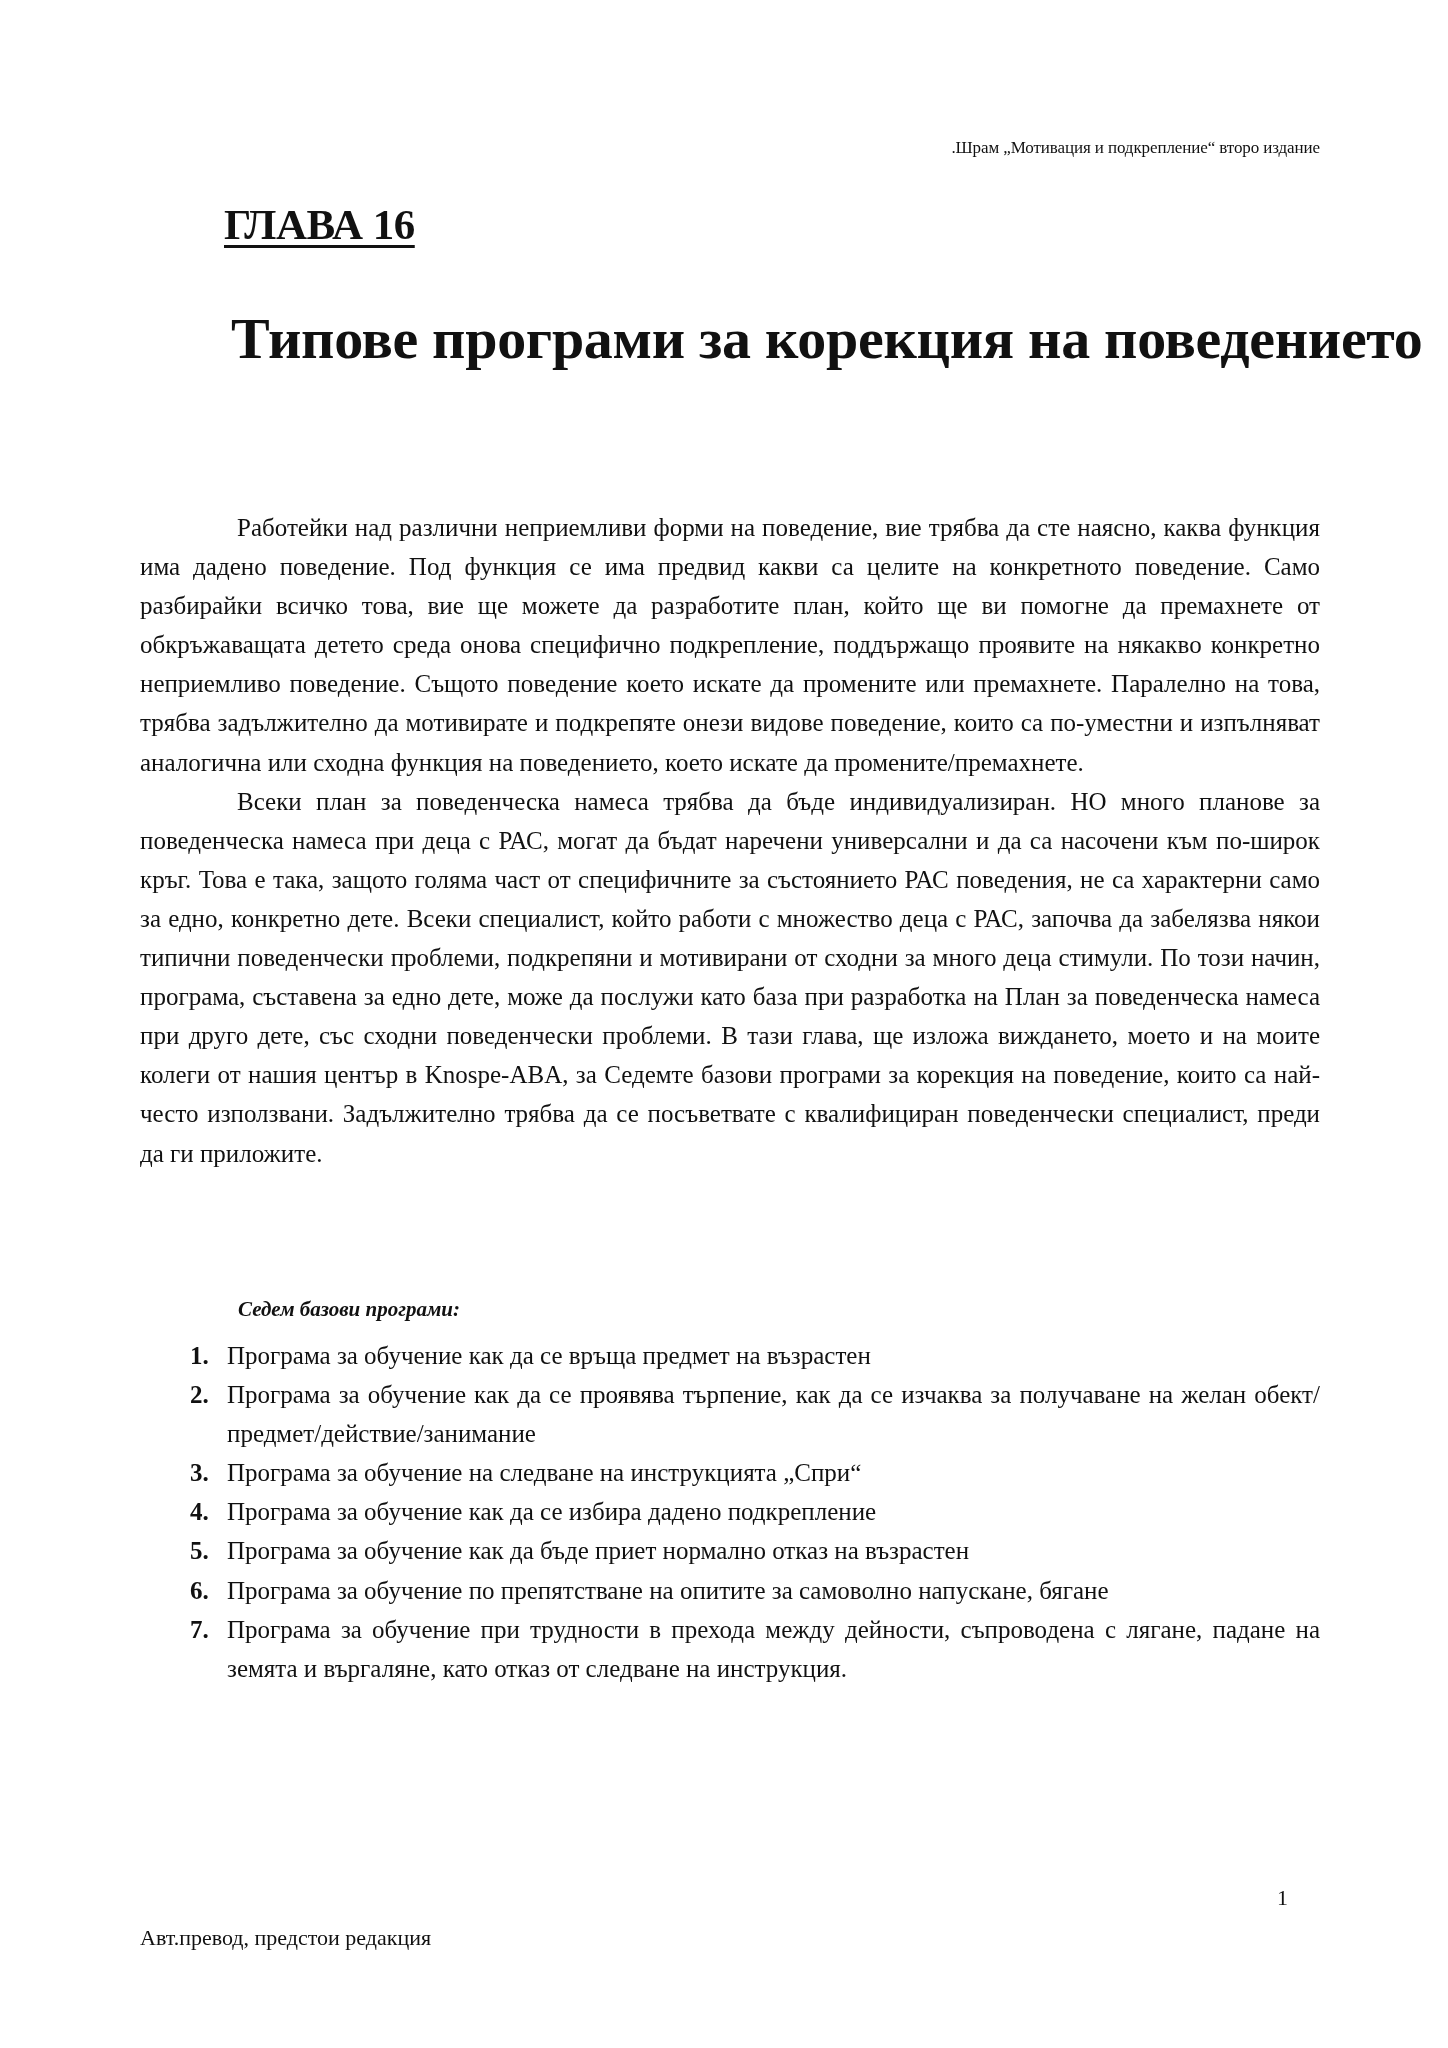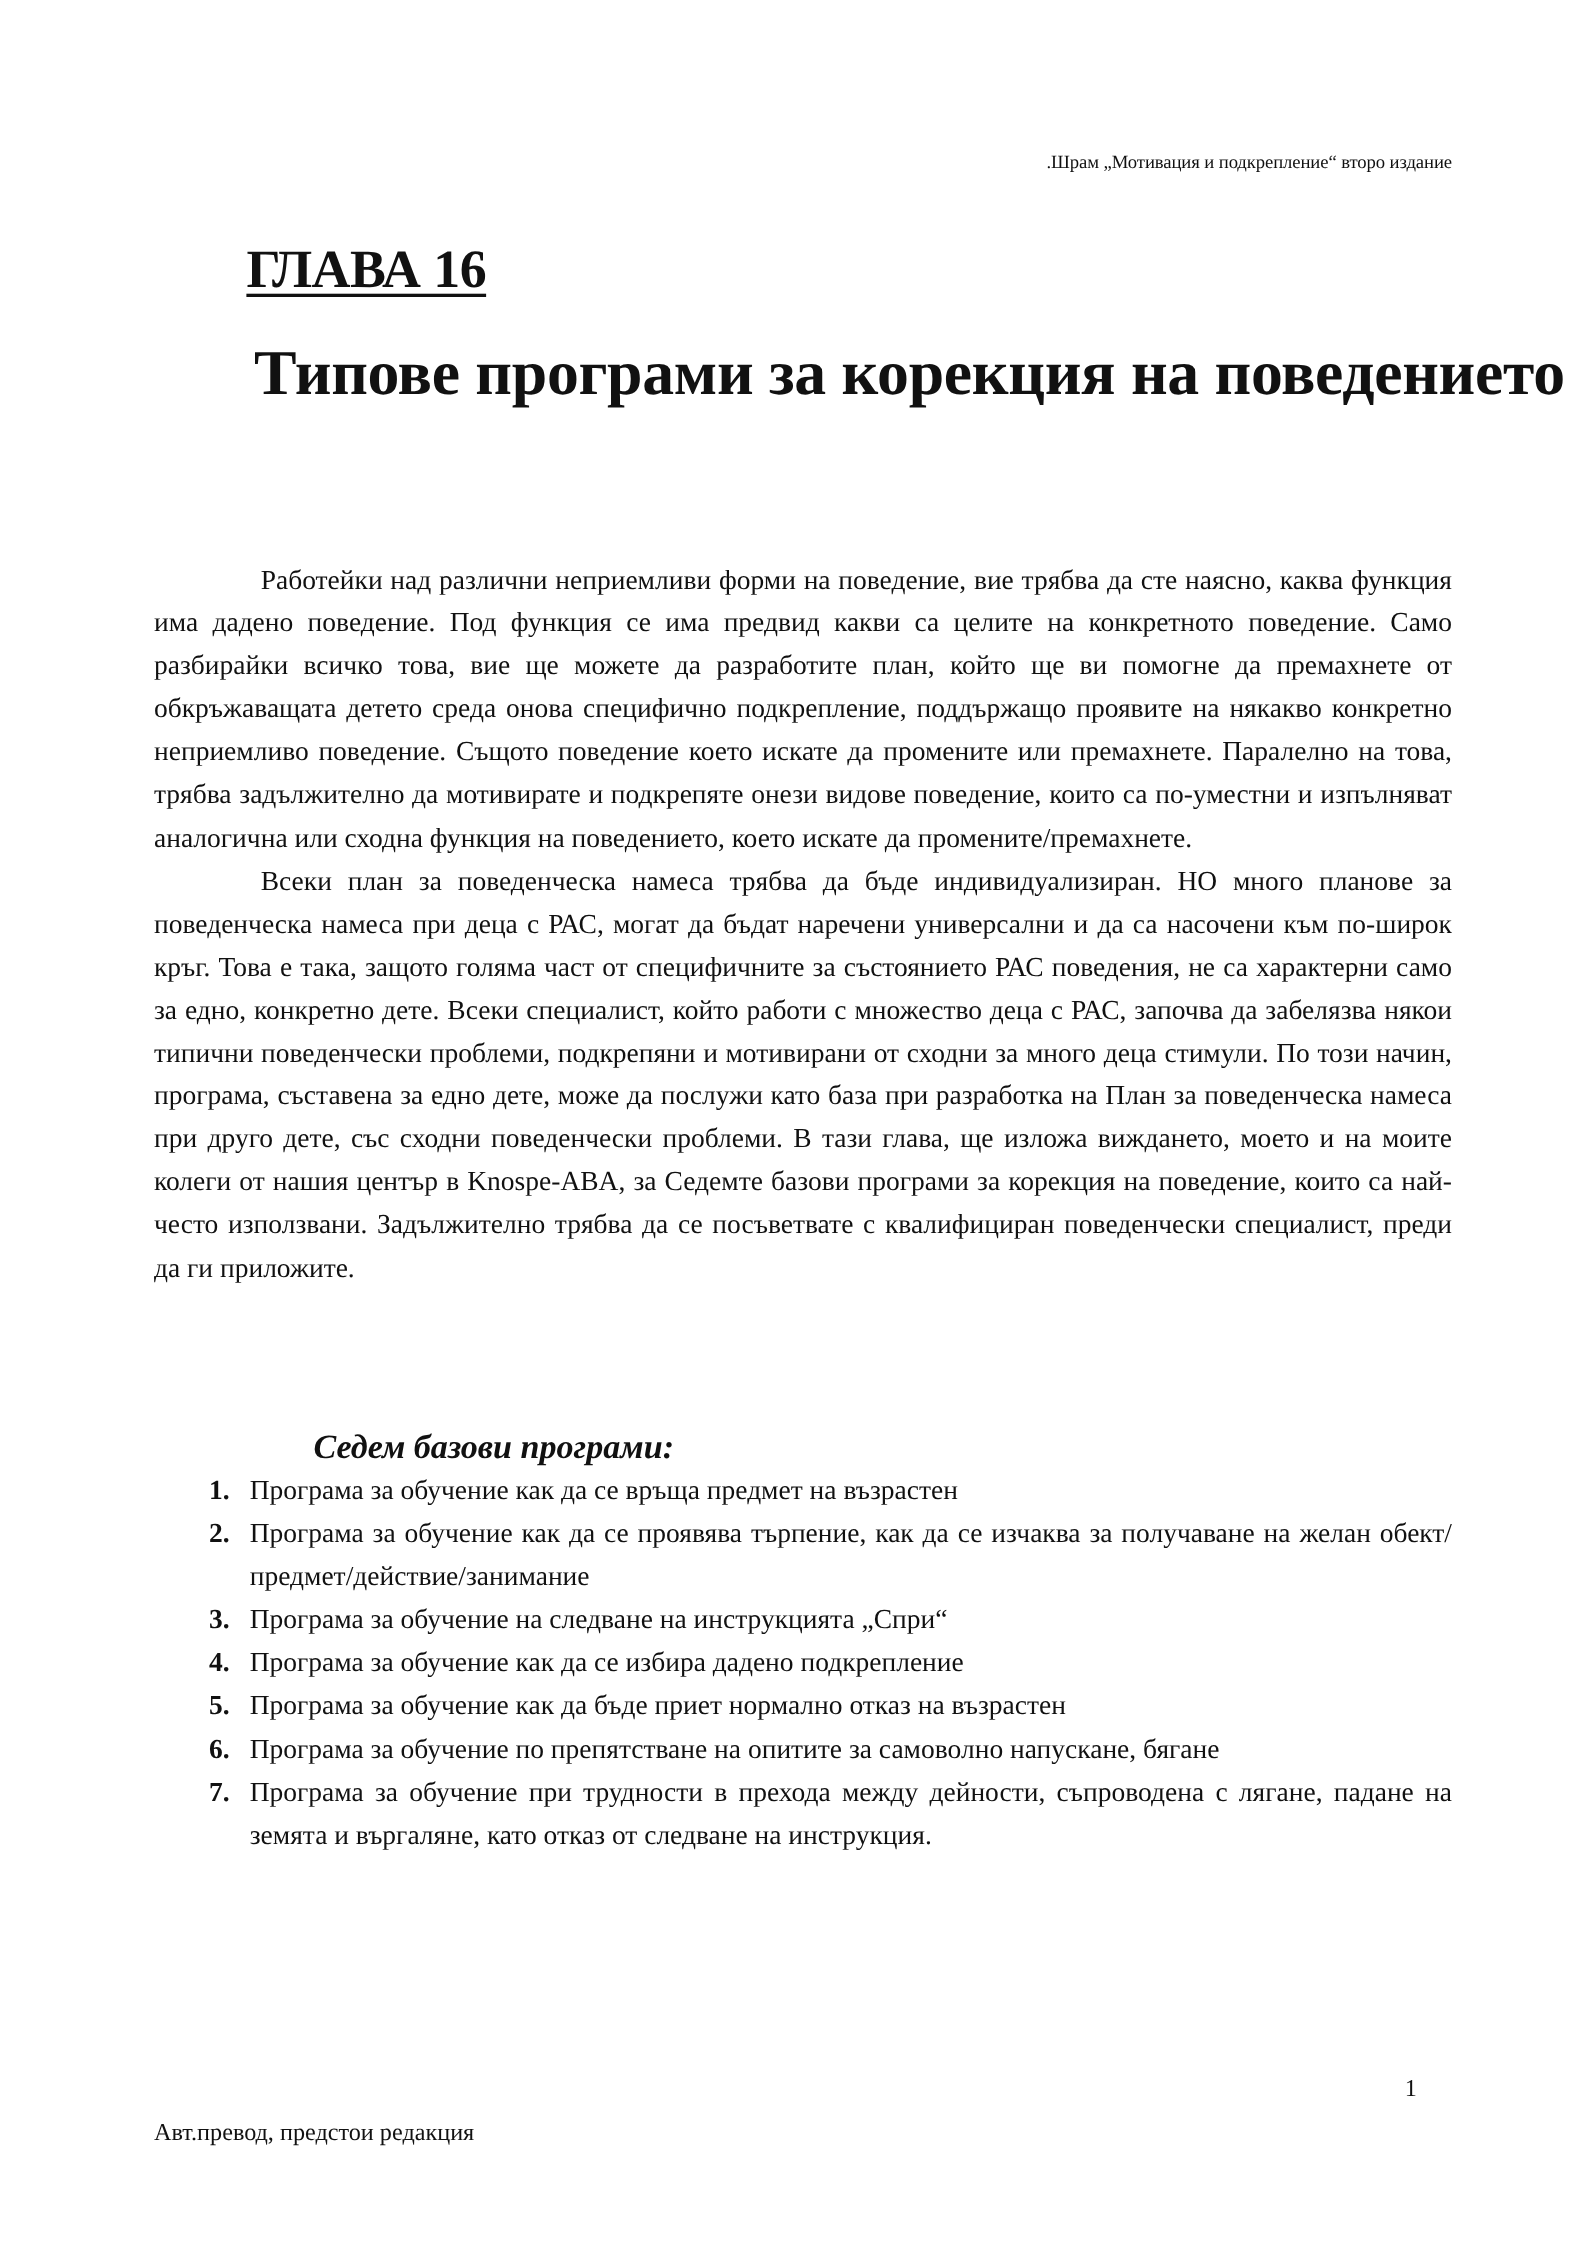--- a/index.html
+++ b/index.html
@@ -1,25 +1,25 @@
 <!DOCTYPE html>
 <html><head>
 <meta charset="utf-8">
 <style>
   html, body { margin: 0; padding: 0; background: #ffffff; }
   body { width: 1448px; height: 2048px; position: relative; overflow: hidden;
          font-family: "Liberation Serif", "DejaVu Serif", serif; color: #111; }
   .header-note { position: absolute; top: 138px; right: 128px; font-size: 17px; letter-spacing: -0.1px; }
-  .chapter-label { position: absolute; top: 216px; left: 224px; font-size: 49px; font-weight: bold;
+  .chapter-label { position: absolute; top: 200px; left: 224px; font-size: 43px; font-weight: bold;
                    text-decoration: underline; text-decoration-thickness: 3px; text-underline-offset: 6px;
                    letter-spacing: -0.5px; }
   .chapter-title { position: absolute; top: 305px; left: 231px; font-size: 58px; font-weight: bold; letter-spacing: -0.3px; }
   .body-text { position: absolute; top: 508px; left: 140px; width: 1180px; font-size: 25px; line-height: 39.1px; }
   .body-text p { margin: 0; text-align: justify; text-indent: 97px; }
-  .sub-heading { position: absolute; top: 1297px; left: 238px; font-size: 31px; font-style: italic; font-weight: bold; margin-left: 47px; }
+  .sub-heading { position: absolute; top: 1297px; left: 238px; font-size: 21px; font-style: italic; font-weight: bold; }
   .programs { position: absolute; top: 1336px; left: 190px; width: 1130px; margin: 0; padding: 0; list-style: none;
               font-size: 25px; line-height: 39.1px; }
   .programs li { display: flex; align-items: flex-start; }
   .programs .num { width: 37px; flex: 0 0 37px; font-weight: bold; }
   .programs .txt { flex: 1; text-align: justify; }
   .footer-left { position: absolute; top: 1885px; left: 140px; font-size: 22px; margin-top: 40px; }
   .footer-right { position: absolute; top: 1885px; left: 1277px; font-size: 22px; }
 </style>
 </head>
 <body>

